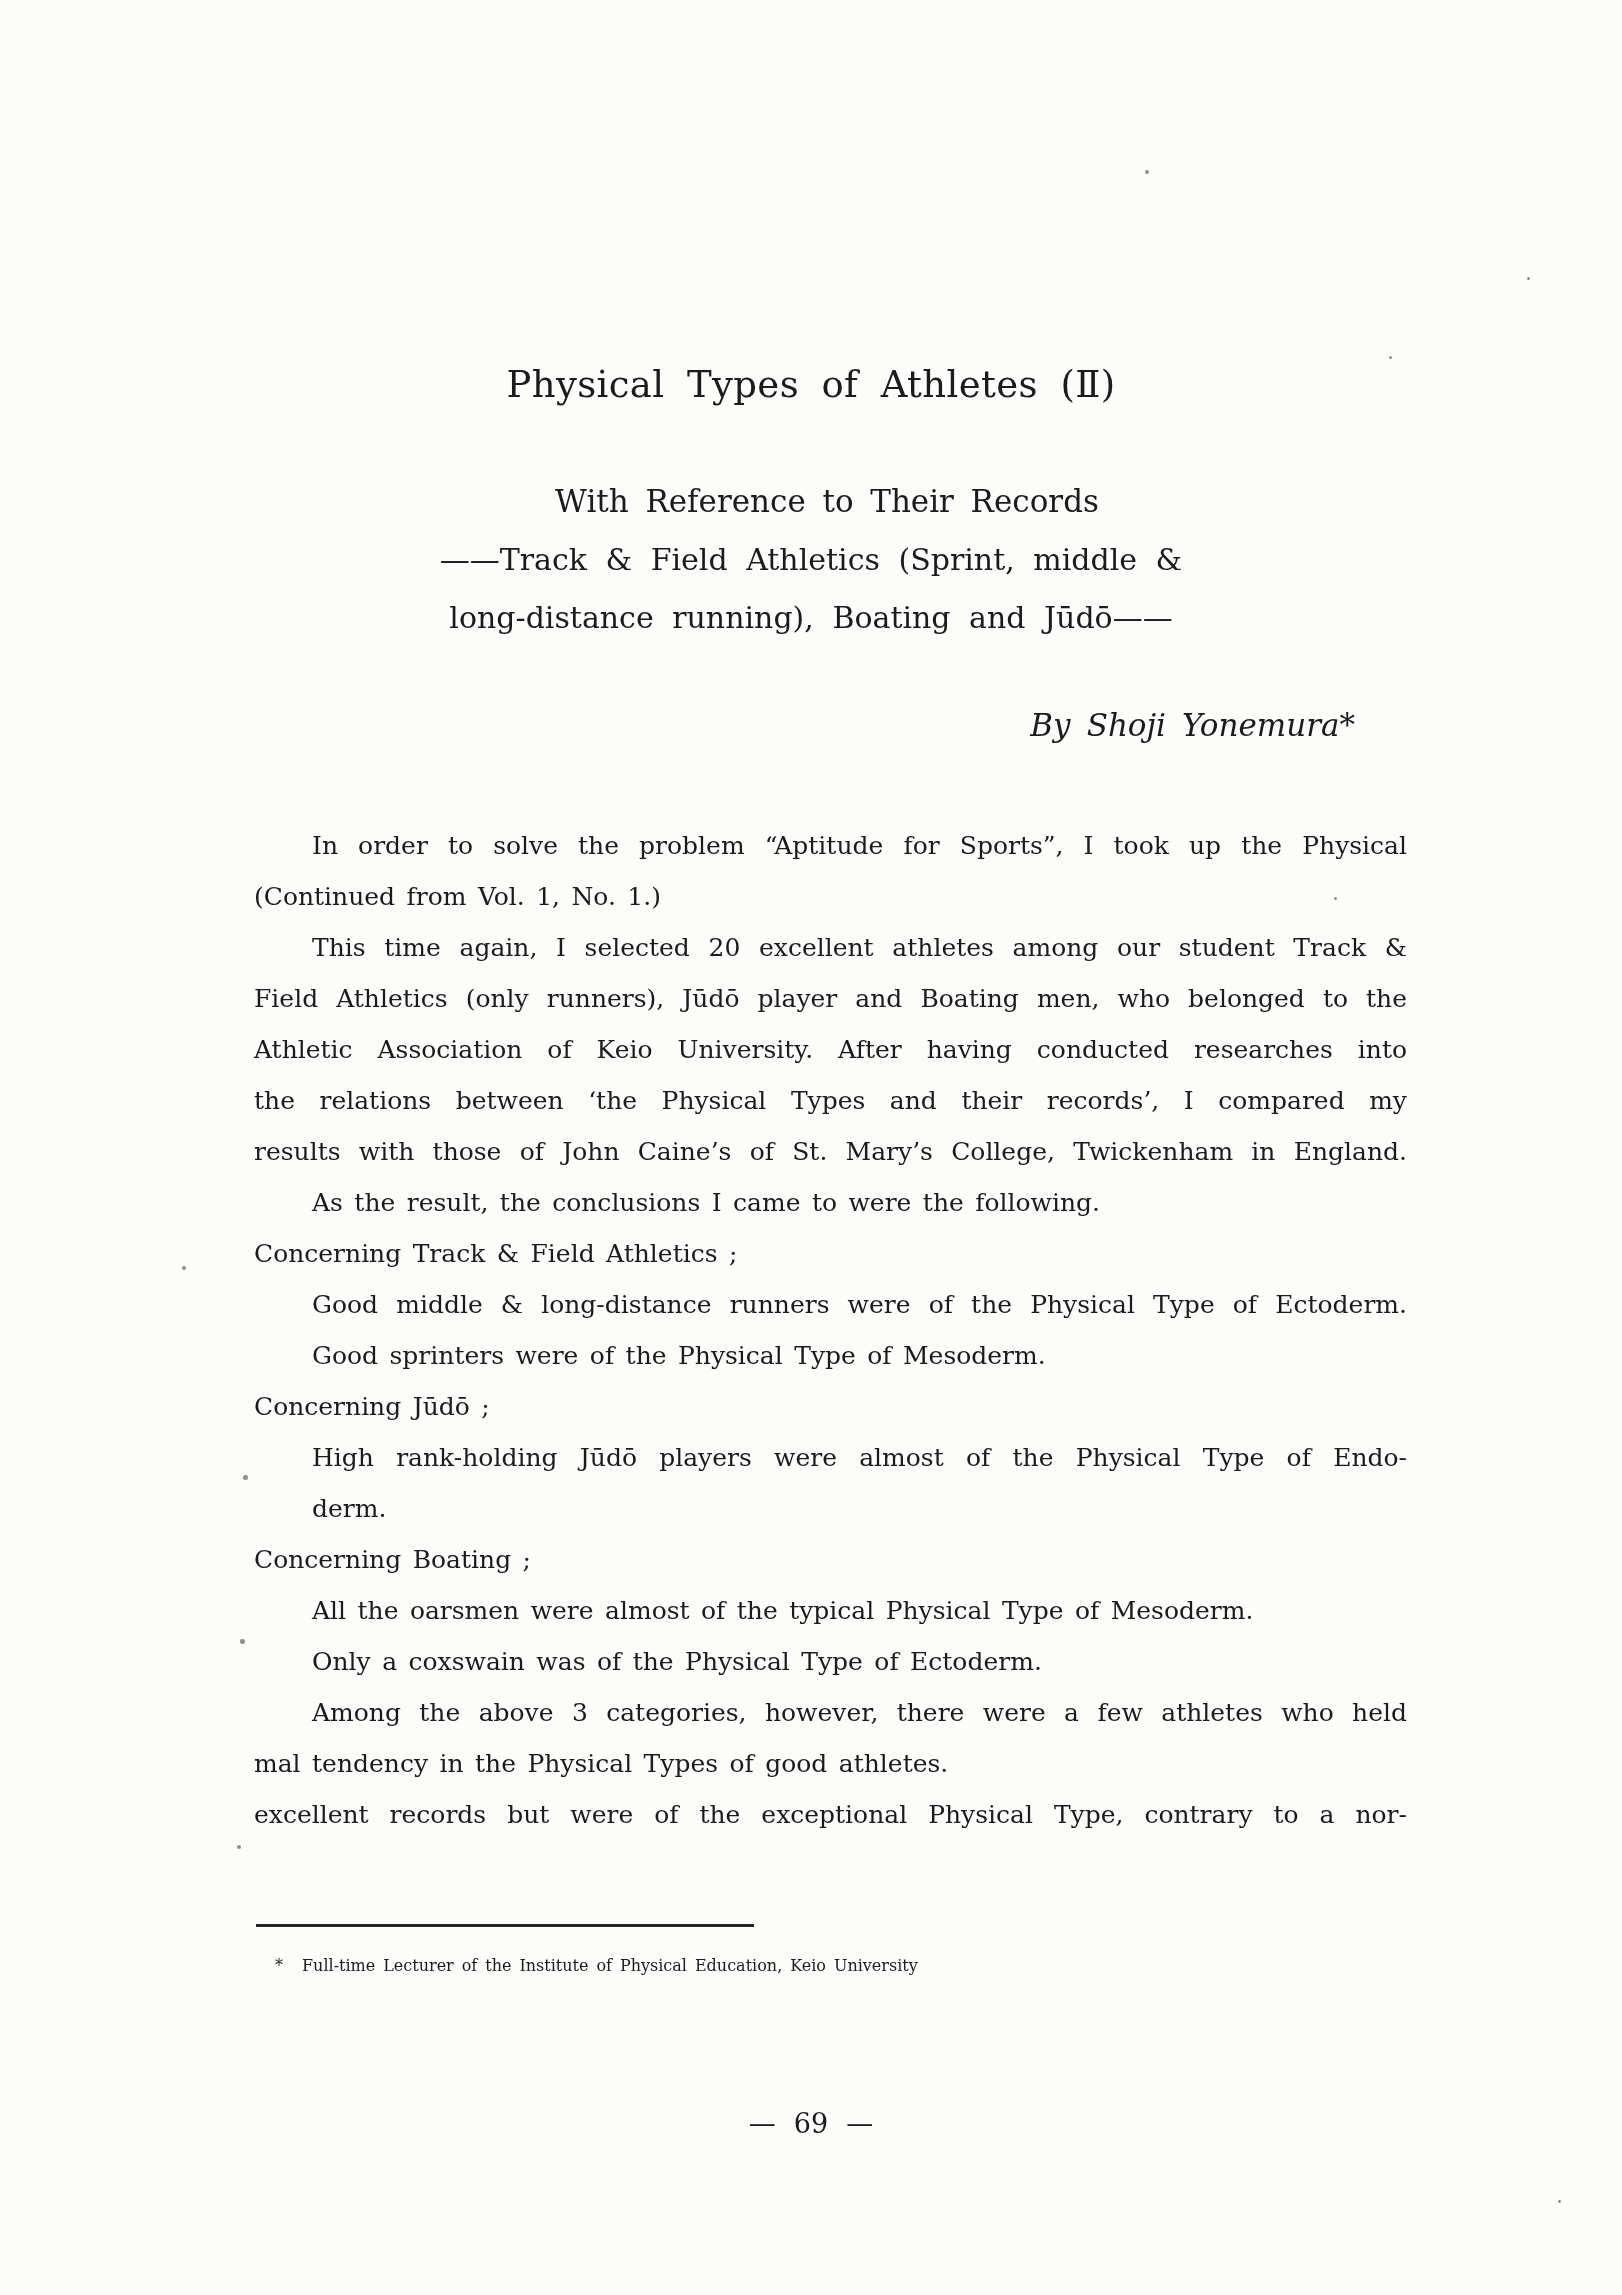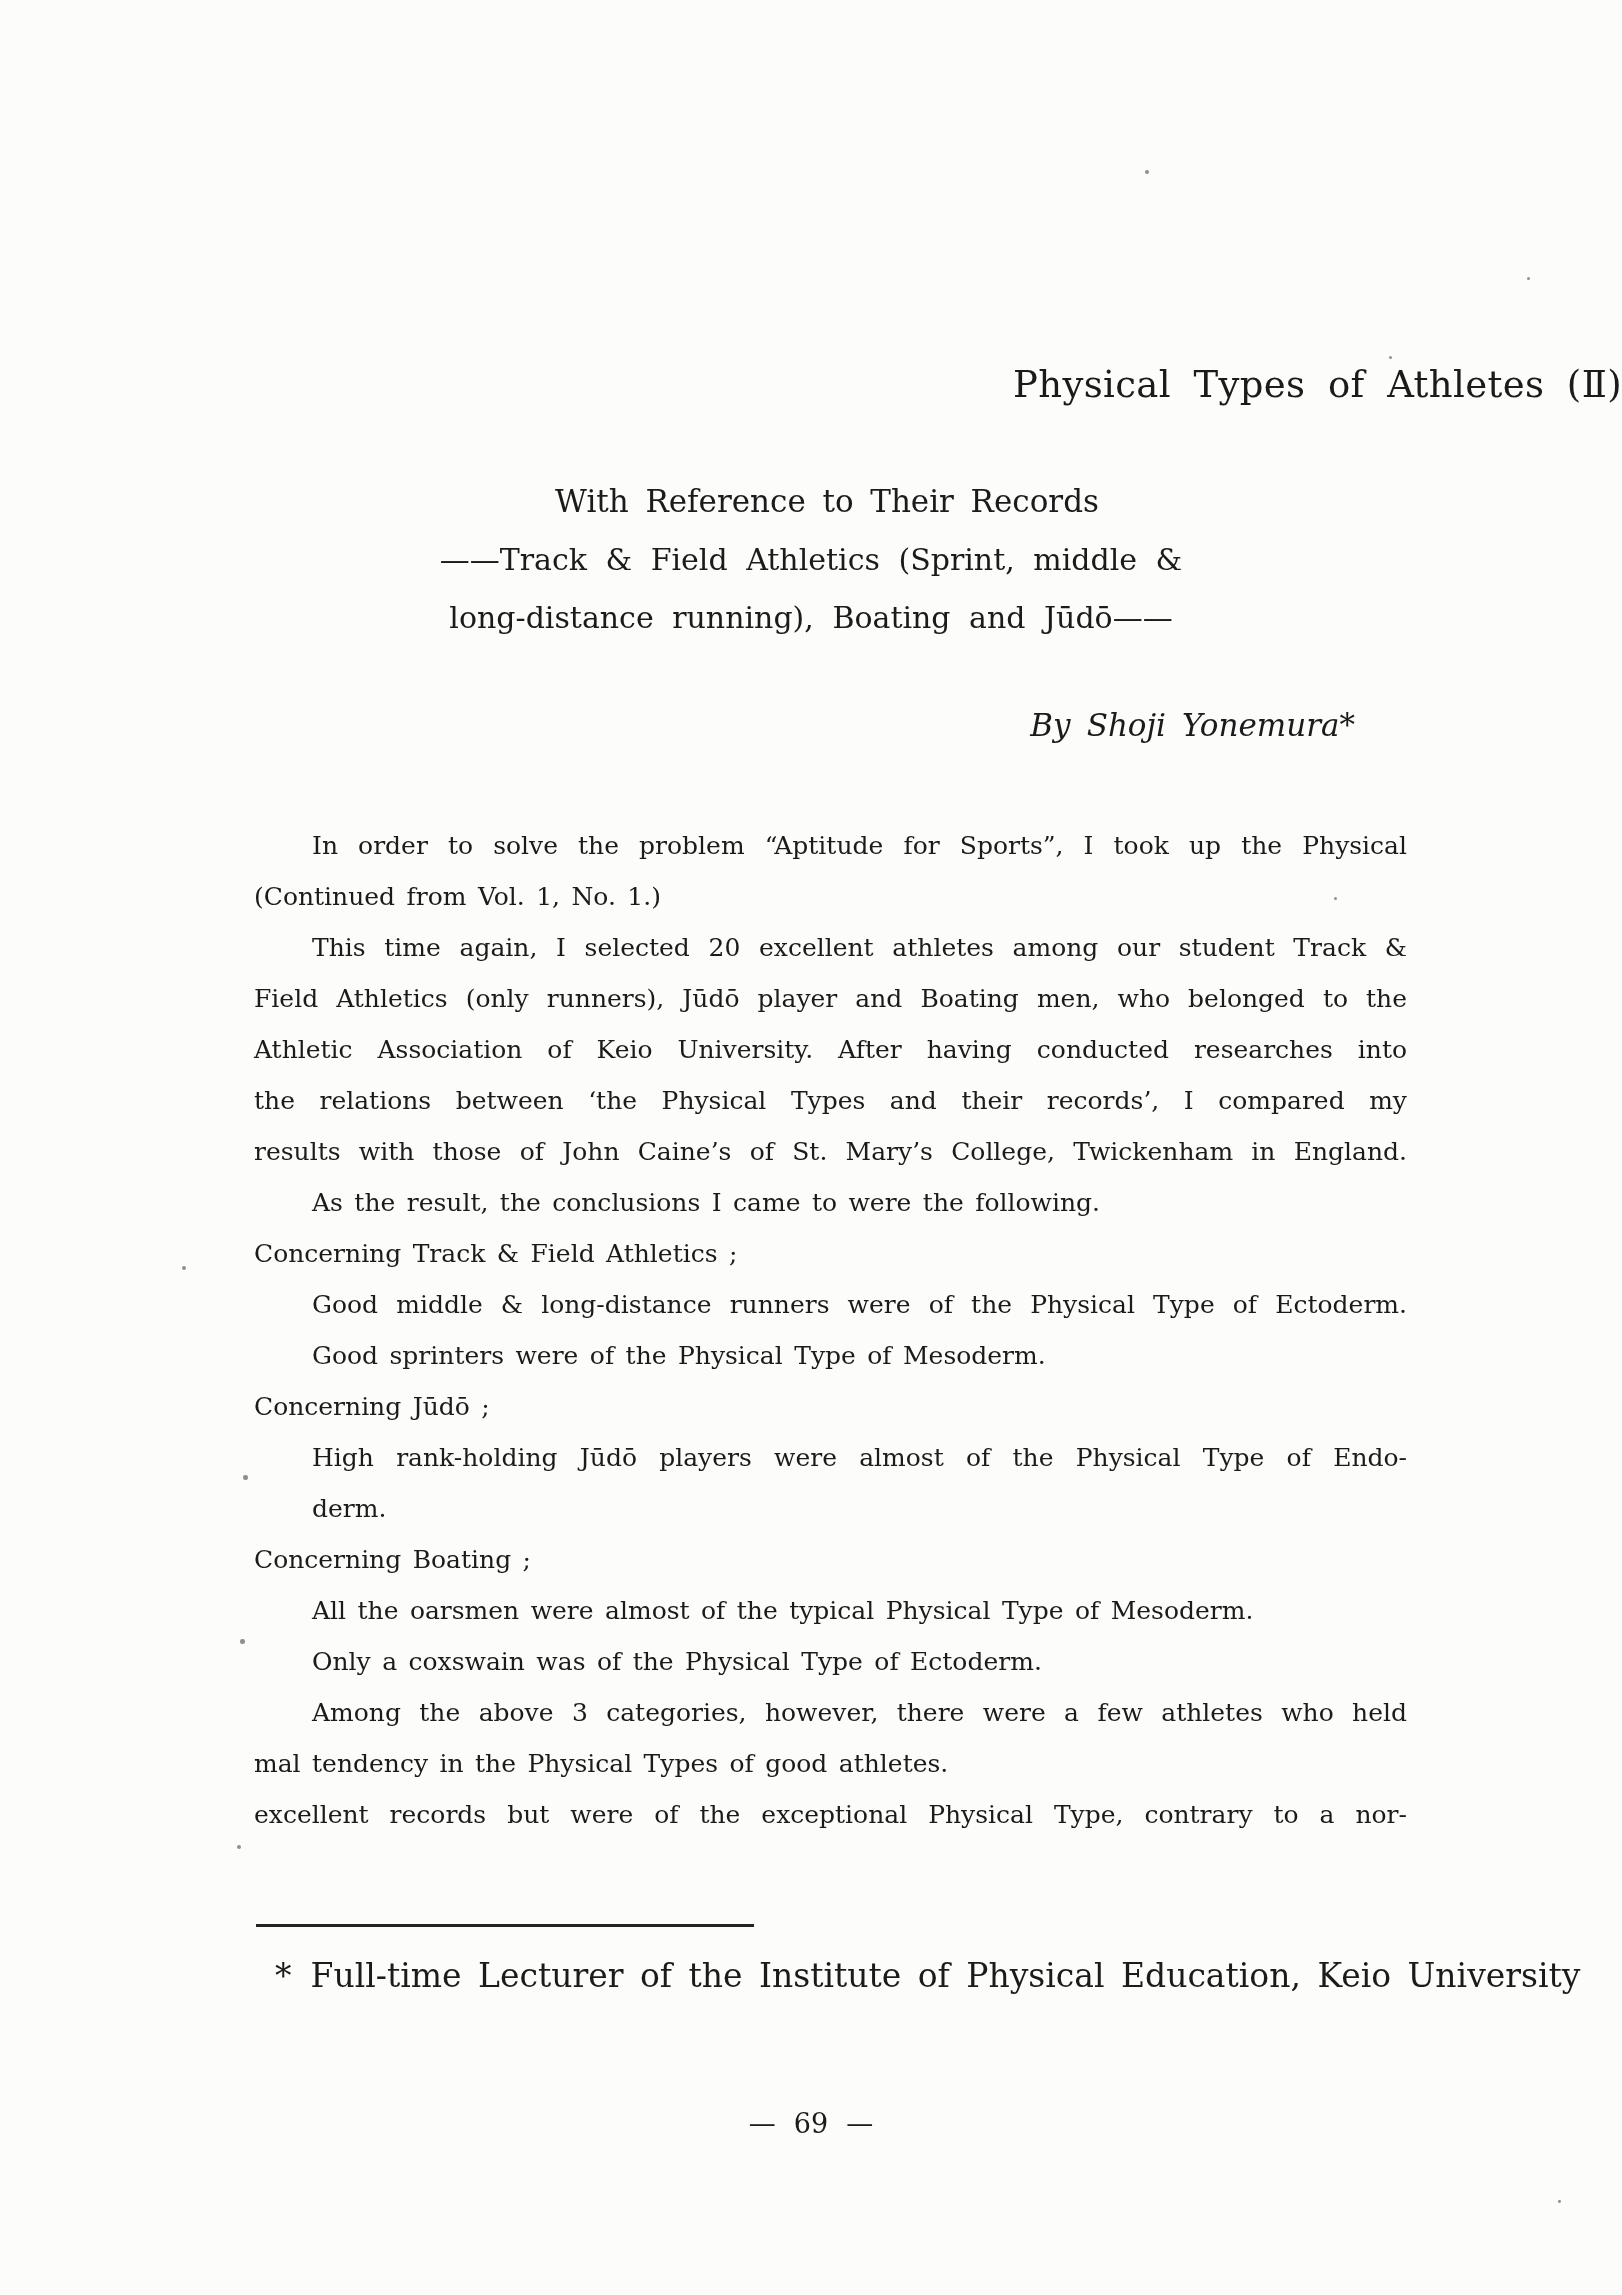--- a/index.html
+++ b/index.html
@@ -15,21 +15,21 @@
     background: #fcfcfb;
     color: #1b1b1b;
     font-family: "DejaVu Serif", "Liberation Serif", serif;
     overflow: hidden;
   }
   .title {
     position: absolute;
     top: 363px;
     left: 0;
     width: 100%;
-    text-align: right;
+    text-align: center;
     font-size: 37px;
     letter-spacing: 0.01em;
     word-spacing: 0.28em;
     white-space: nowrap;
   }
   .subtitle {
     position: absolute;
     top: 483px;
     left: 16px;
     width: 100%;
@@ -91,21 +91,21 @@
     top: 1924px;
     left: 256px;
     width: 498px;
     height: 2.8px;
     background: #242424;
   }
   .footnote {
     position: absolute;
     top: 1956px;
     left: 275px;
-    font-size: 33px;
+    font-size: 16px;
     word-spacing: 0.18em;
     white-space: nowrap;
   }
   .footnote .fn-marker {
     display: inline-block;
     margin-right: 19px;
   }
   .page-number {
     position: absolute;
     top: 2108px;

